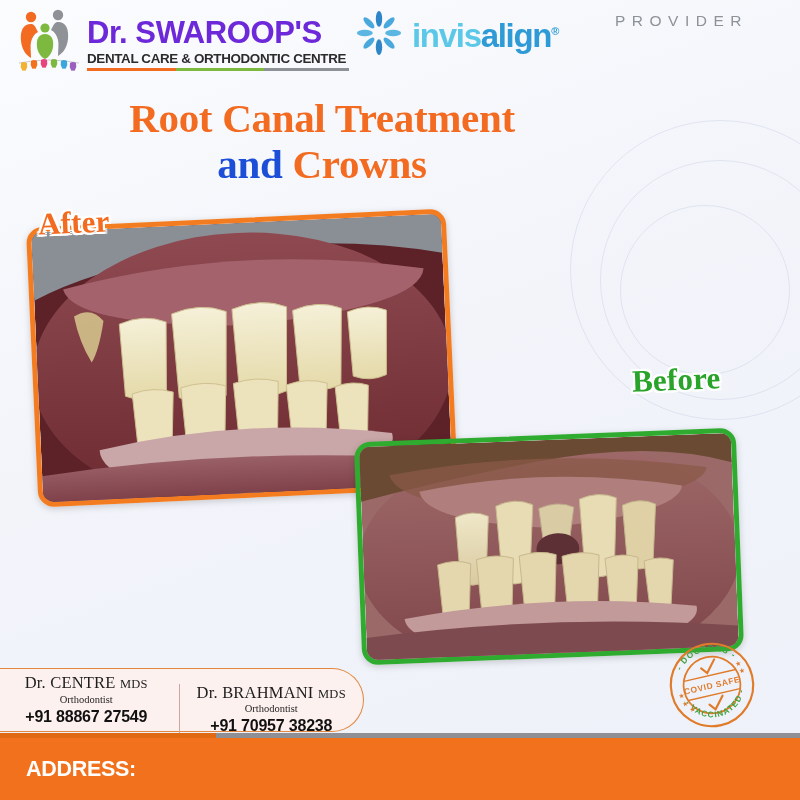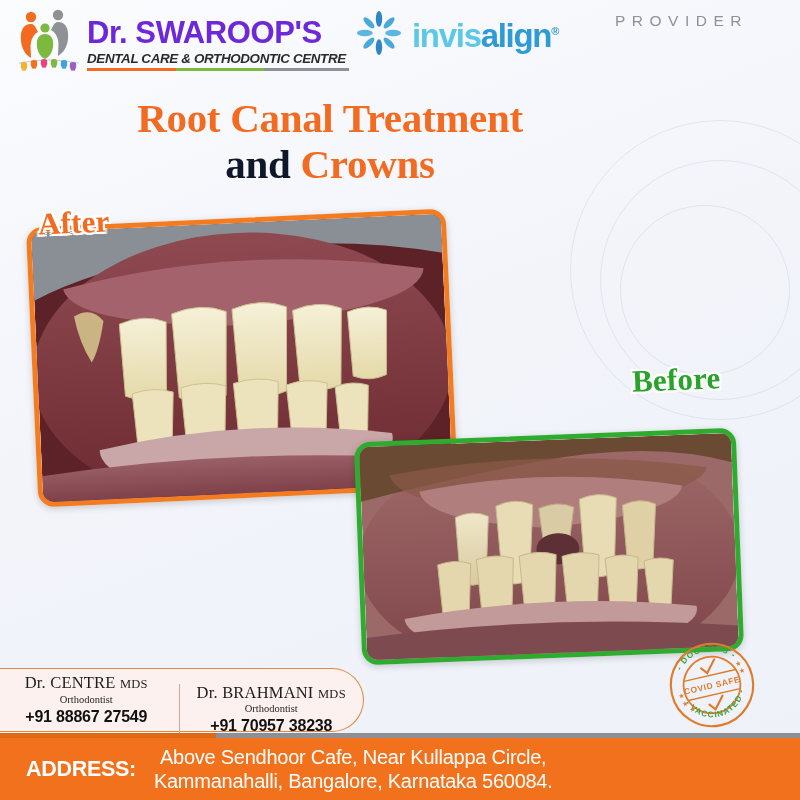--- a/index.html
+++ b/index.html
@@ -24,47 +24,47 @@
            align-items:flex-start; gap:7px; }
 
   .brand-mark { width:62px; height:66px; position:relative; flex:none; }
 
   .brand-text { padding-top:9px; }
   .brand-name { font-size:31px; font-weight:bold; color:#6d28d9;
                 letter-spacing:-.4px; line-height:1; white-space:nowrap;
                 font-family:"Liberation Sans", sans-serif; }
   .brand-sub  { font-size:13.4px; font-weight:bold; color:#2b2b2b;
                 letter-spacing:-.35px; line-height:1; margin-top:4px;
-                white-space:nowrap;font-style:italic; }
+                white-space:nowrap; }
   .brand-rule { display:flex; height:3px; margin-top:3px; width:262px; }
   .brand-rule i { display:block; height:100%; }
   .rule-o { flex:1.05; background:#F26B21; }
   .rule-g { flex:1.05; background:#7DB93F; }
   .rule-s { flex:1.0;  background:#8e9196; }
 
   
   .invis { position:absolute; right:52px; top:10px; display:flex;
            flex-direction:row; align-items:flex-start; }
   .invis-row { display:flex; align-items:center; gap:10px; }
   .invis-word { font-size:33px; font-weight:bold; letter-spacing:-1.3px;
                 line-height:1; position:relative; }
   .invis-word .c1 { color:#5CC8E8; }
   .invis-word .c2 { color:#2E9BD6; }
   .invis-reg { font-size:11px; color:#2E9BD6; vertical-align:super; }
   .invis-prov { font-size:15.5px; color:#8d9299; letter-spacing:6.5px;
                 margin-left:57px; margin-top:2px; font-weight:500; }
 
   
-  .title { position:absolute; top:96px; left:8px; width:644px;
+  .title { position:absolute; top:96px; left:0; width:644px;
            text-align:center; font-family:"Liberation Serif", serif; }
   .title-l1 { font-size:41px; font-weight:bold; color:#F26B21;
               letter-spacing:-.3px; line-height:1.12; }
   .title-l2 { font-size:41px; font-weight:bold; line-height:1.12;
               letter-spacing:-.3px; }
-  .title-l2 .and { color:#0f172a; }
+  .title-l2 .and { color:#1d4ed8; }
   .title-l2 .crowns { color:#F26B21; }
 
   
   .photo { position:absolute; border-radius:16px; overflow:hidden; }
   .photo-after {
     left:32px; top:218px; width:420px; height:280px;
     border:5px solid #F47C20; transform:rotate(-2.6deg);
     box-shadow:0 2px 7px rgba(0,0,0,.18);
   }
   .photo-before {
@@ -326,17 +326,13 @@
       <text x="80" y="45" font-size="7">★</text>
       <text x="78" y="37" font-size="7">★</text>
       <text x="22" y="72" font-size="7">★</text>
     </g>
   </svg>
 </div>
 
 <div class="addr-top"></div>
 <div class="addr">
   <div class="addr-lbl">ADDRESS:</div>
-  <div class="addr-txt">
-    <div>Above Sendhoor Cafe, Near Kullappa Circle,</div>
-    <div>Kammanahalli, Bangalore, Karnataka 560084.</div>
-  </div>
 </div>
 
 </body></html>

